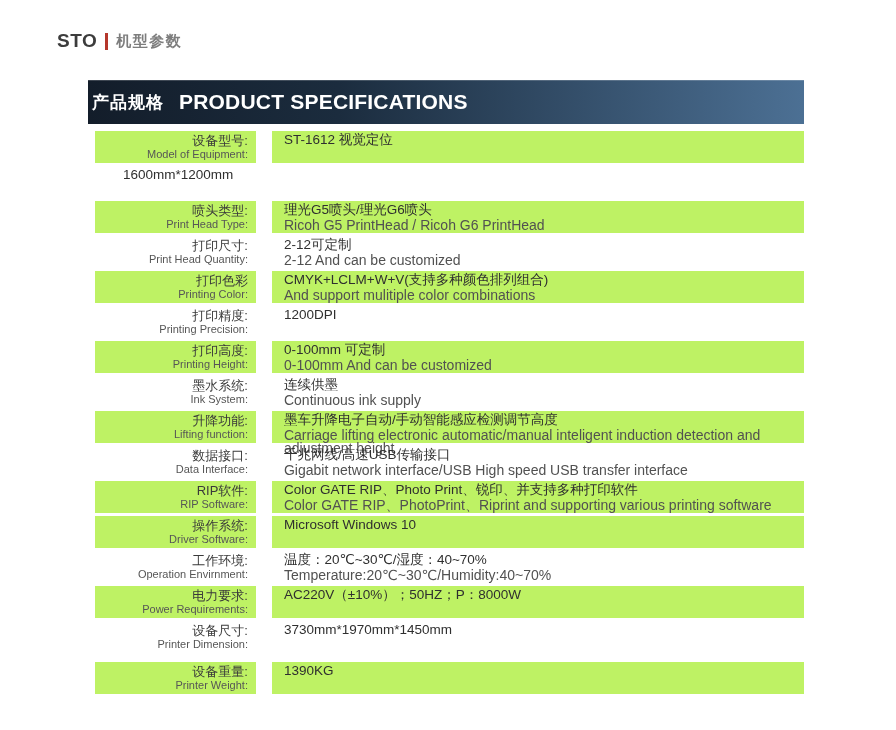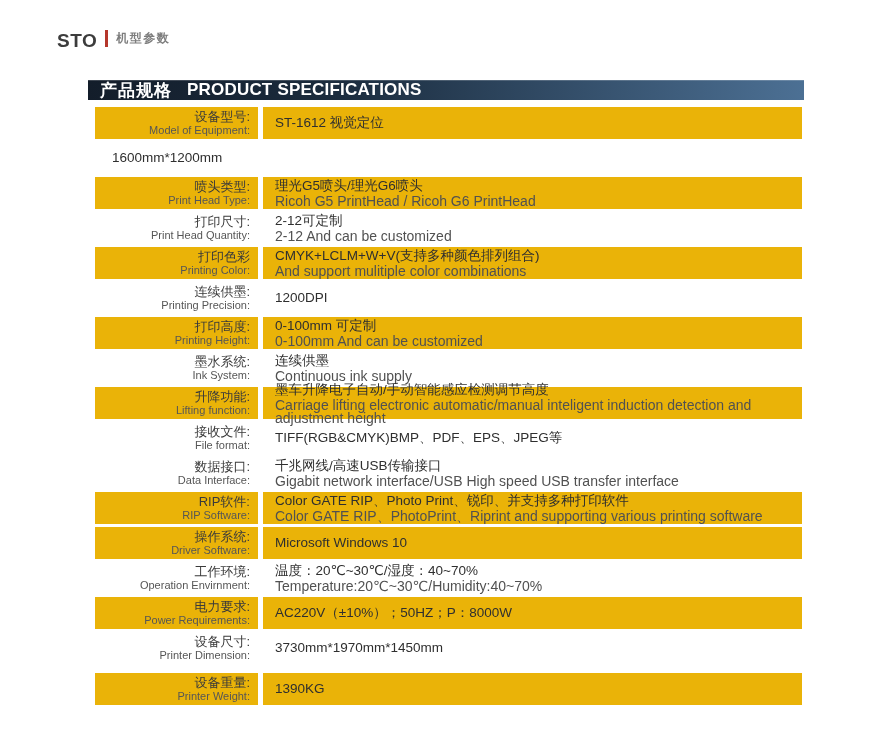--- a/index.html
+++ b/index.html
@@ -4,59 +4,59 @@
 <style>
   html, body { margin: 0; padding: 0; }
   body {
     width: 896px; height: 730px;
     background: #ffffff;
     font-family: "Liberation Sans", "DejaVu Sans", sans-serif;
     overflow: hidden;
   }
   .top-header {
     margin: 30px 0 0 57px;
-    display: flex; align-items: flex-start; gap: 8px;
+    display: flex; align-items: center; gap: 8px;
     height: 22px;
   }
   .brand {
     font-size: 19px; font-weight: bold; color: #3c3c3c; letter-spacing: 0.5px;
   }
   .brand-divider {
     width: 3px; height: 17px; background: #b5372c; display: inline-block;
   }
   .page-subtitle {
-    font-size: 12px; color: #7d7d7d; font-weight: bold; letter-spacing: 1.5px;
+    font-size: 15px; color: #7d7d7d; font-weight: bold; letter-spacing: 1.5px;
   }
   .spec-container { margin: 28px 0 0 88px; width: 716px; }
   .title-bar {
-    height: 20px;
+    height: 44px;
     background: linear-gradient(to right, #131d2a 0%, #1b2c3e 35%, #4c7094 100%);
     color: #ffffff;
     display: flex; align-items: center;
-    padding-left: 12px; gap: 15px;
+    padding-left: 4px; gap: 15px;
     box-sizing: border-box;
     box-shadow: inset 0 1px 0 rgba(255,255,255,0.18);
   }
   .title-zh { font-size: 17px; font-weight: bold; letter-spacing: 1px; }
-  .title-en { font-size: 17px; font-weight: bold; letter-spacing: 0.2px; }
+  .title-en { font-size: 21px; font-weight: bold; letter-spacing: 0.2px; }
   #spec-rows { margin-top: 7px; }
   .spec-row { display: flex; margin: 0 0 3px 7px; height: 32px; }
   .spec-row:last-child { margin-top: 9px; }
   .label-cell {
     width: 163px; box-sizing: border-box;
     padding: 1px 8px 1px 0;
     text-align: right;
     display: flex; flex-direction: column; justify-content: center;
   }
   .value-cell {
-    width: 539px; margin-left: 5px; box-sizing: border-box;
+    width: 539px; margin-left: 16px; box-sizing: border-box;
     padding: 1px 0 1px 12px;
-    display: flex; flex-direction: column; justify-content: center;
-  }
-  .gray .label-cell, .gray .value-cell { background: #eab308; }
+    display: flex; flex-direction: column; justify-content: flex-start;
+  }
+  .gray .label-cell, .gray .value-cell { background: #bef264; }
   .label-zh { font-size: 13px; color: #3a3a3a; line-height: 15px; }
   .label-en { font-size: 11px; color: #565656; line-height: 13px; }
   .value-zh { font-size: 13.5px; color: #2f2f2f; line-height: 16px; }
   .value-en { font-size: 14px; color: #515151; line-height: 13px; margin-top: 1px; }
 </style>
 </head>
 <body>
 
 <div class="page">
 
@@ -118,21 +118,21 @@
       <div class="label-en">Printing Color:</div>
     </div>
     <div class="value-cell">
       <div class="value-zh">CMYK+LCLM+W+V(支持多种颜色排列组合)</div>
       <div class="value-en">And support mulitiple color combinations</div>
     </div>
   </div>
 
   <div class="spec-row white">
     <div class="label-cell">
-      <div class="label-zh">连续供墨:</div>
+      <div class="label-zh">打印精度:</div>
       <div class="label-en">Printing Precision:</div>
     </div>
     <div class="value-cell">
       <div class="value-zh">1200DPI</div>
 
     </div>
   </div>
 
   <div class="spec-row gray">
     <div class="label-cell">
@@ -160,30 +160,20 @@
     <div class="label-cell">
       <div class="label-zh">升降功能:</div>
       <div class="label-en">Lifting function:</div>
     </div>
     <div class="value-cell">
       <div class="value-zh">墨车升降电子自动/手动智能感应检测调节高度</div>
       <div class="value-en">Carriage lifting electronic automatic/manual inteligent induction detection and adjustment height</div>
     </div>
   </div>
 
-  <div class="spec-row white">
-    <div class="label-cell">
-      <div class="label-zh">接收文件:</div>
-      <div class="label-en">File format:</div>
-    </div>
-    <div class="value-cell">
-      <div class="value-zh">TIFF(RGB&amp;CMYK)BMP、PDF、EPS、JPEG等</div>
-
-    </div>
-  </div>
 
   <div class="spec-row white">
     <div class="label-cell">
       <div class="label-zh">数据接口:</div>
       <div class="label-en">Data Interface:</div>
     </div>
     <div class="value-cell">
       <div class="value-zh">千兆网线/高速USB传输接口</div>
       <div class="value-en">Gigabit network interface/USB High speed USB transfer interface</div>
     </div>

